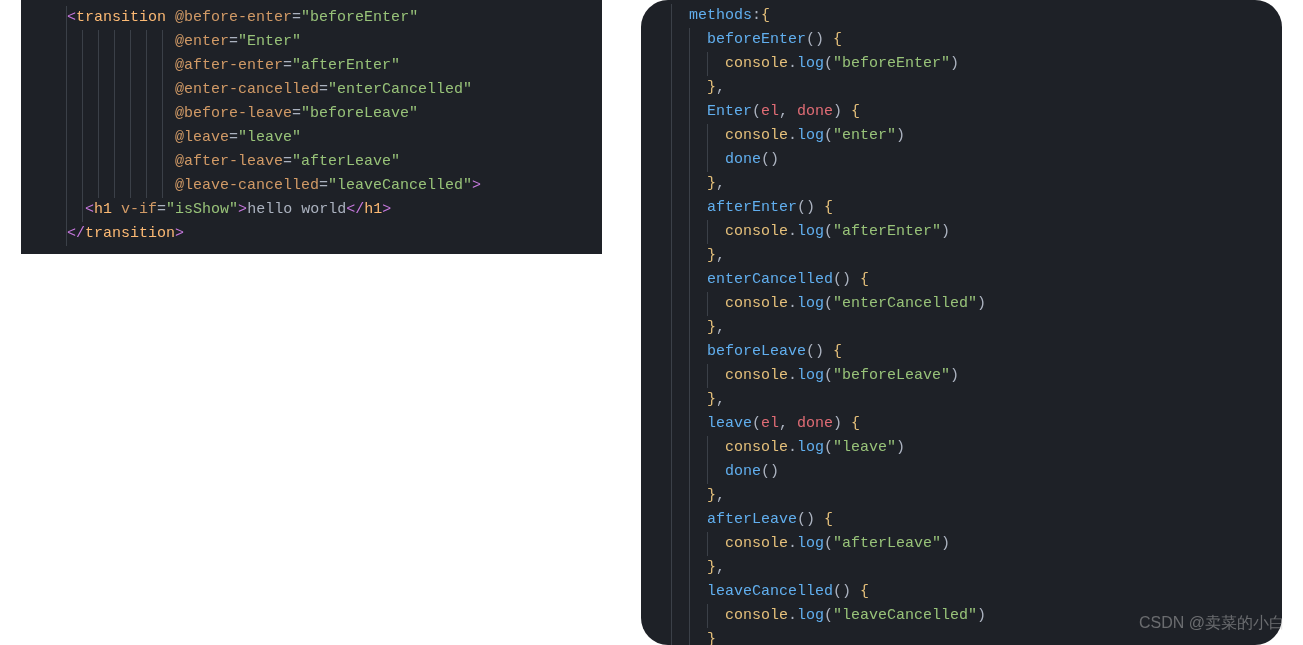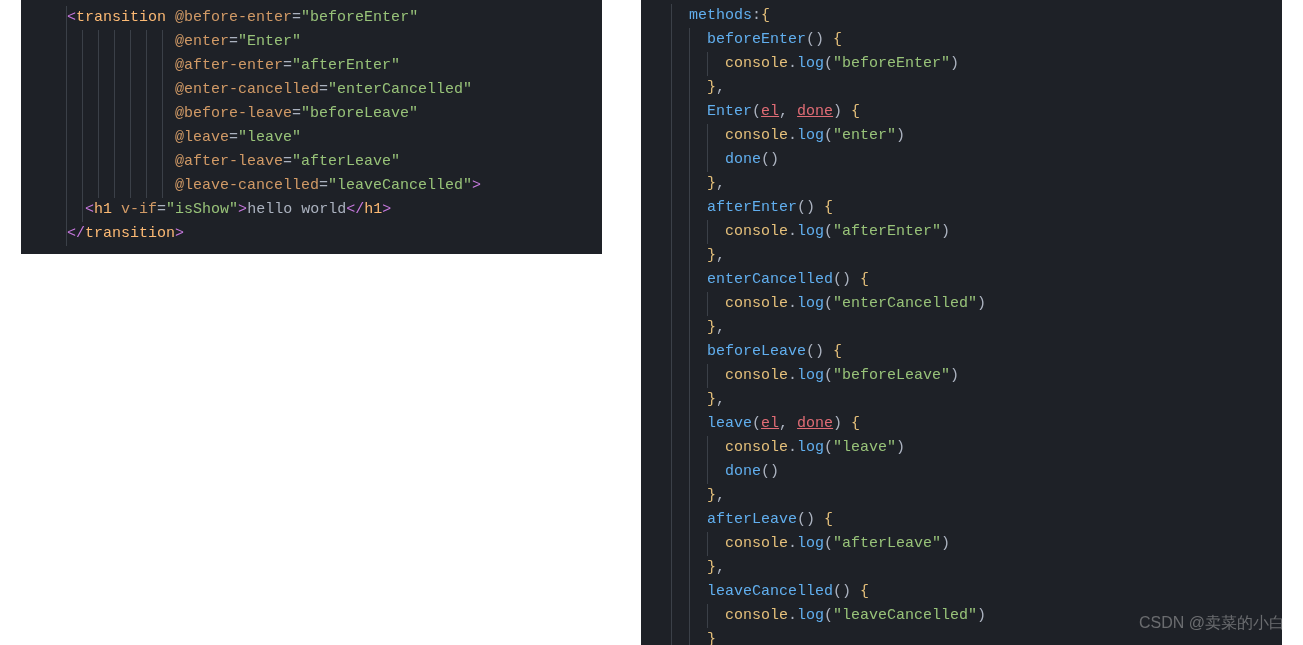--- a/index.html
+++ b/index.html
@@ -26,37 +26,38 @@
     height: 254px;
     padding: 6px 0 0 0;
   }
   .pane-right {
     position: absolute;
     left: 641px;
     top: 0;
     width: 641px;
     height: 645px;
     padding: 4px 0 0 0;
+    border-radius: 27px;
   }
   .line { display: block; padding-left: 28px; position: relative; }
   .line-r { display: block; padding-left: 30px; position: relative; }
   .guide {
     position: absolute;
     left: 0; top: 0;
     height: 24px;
     border-left: 1px solid #3b4048;
   }
   .tag     { color: #fdba74; }   
   .attr    { color: #d19a66; }   
   .eq      { color: #abb2bf; }
   .str     { color: #98c379; }   
   .punct   { color: #abb2bf; }   
   .fn      { color: #61afef; }
   .txt     { color: #abb2bf; }
-  .param   { color: #e06c75; text-decoration: underline; }
+  .param   { color: #e06c75; }
   .prop    { color: #e5c07b; }
   .delim   { color: #c678dd; }
   .watermark {
     position: absolute;
     right: 18px;
     bottom: 10px;
     color: rgba(200,200,200,0.45);
     font-family: Arial, "Microsoft YaHei", sans-serif;
     font-size: 16px;
     pointer-events: none;

